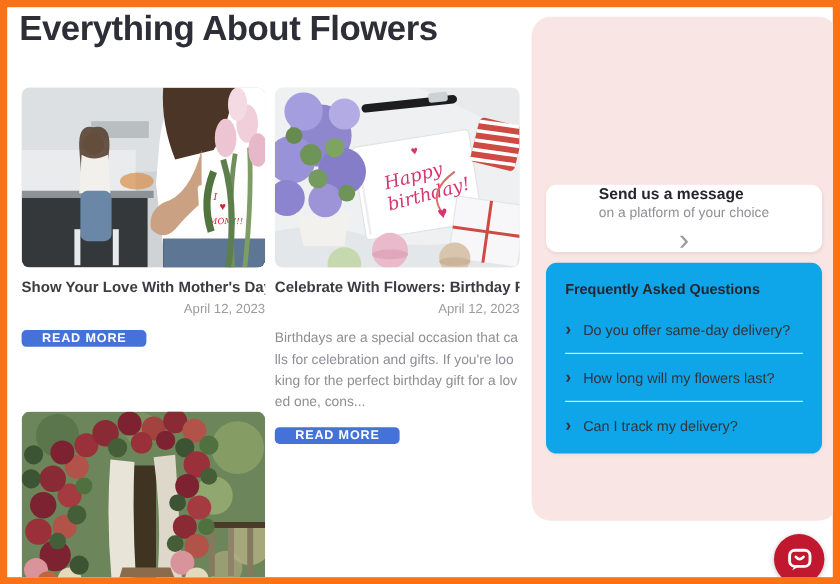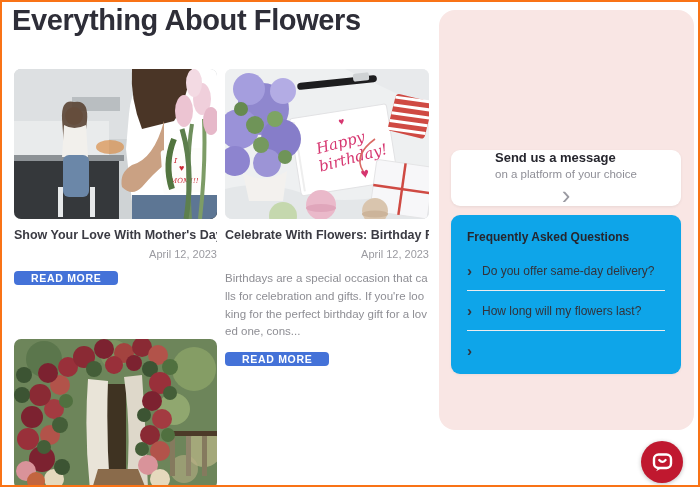--- a/index.html
+++ b/index.html
@@ -1,21 +1,21 @@
 <!DOCTYPE html>
 <html><head>
 <meta charset="utf-8">
 <style>
   * { box-sizing: border-box; }
   html, body { margin: 0; padding: 0; background: #fff; }
   .page {
     position: relative;
     width: 700px; height: 487px;
     background: #ffffff;
-    border: 2px solid #f97316;
+    border: 6px solid #f97316;
     overflow: hidden;
     font-family: "Liberation Sans", sans-serif;
   }
   .page-title {
     position: absolute; left: 10px; top: 2px; margin: 0;
     font-size: 29px; font-weight: bold; letter-spacing: -0.4px;
     color: #2e2e38;
   }
   
   .card { position: absolute; }
@@ -267,20 +267,21 @@
       <div class="faq-row">
         <span class="faq-chevron">›</span>
         <span>Do you offer same-day delivery?</span>
       </div>
       <div class="faq-row">
         <span class="faq-chevron">›</span>
         <span>How long will my flowers last?</span>
       </div>
       <div class="faq-row">
         <span class="faq-chevron">›</span>
+        <span>Can I track my delivery?</span>
       </div>
     </div>
   </aside>
 
   <button class="chat-fab">
     <svg width="23" height="23" viewBox="0 0 23 23">
       <rect x="3" y="3.5" width="17" height="13.5" rx="4.5" fill="none" stroke="#ffffff" stroke-width="2.4"></rect>
       <path d="M7.5,16 L5.2,20.2 L11.5,16.6 Z" fill="#ffffff"></path>
       <path d="M8.2,9 Q11.3,12.8 14.6,9" fill="none" stroke="#ffffff" stroke-width="2.2" stroke-linecap="round"></path>
     </svg>

